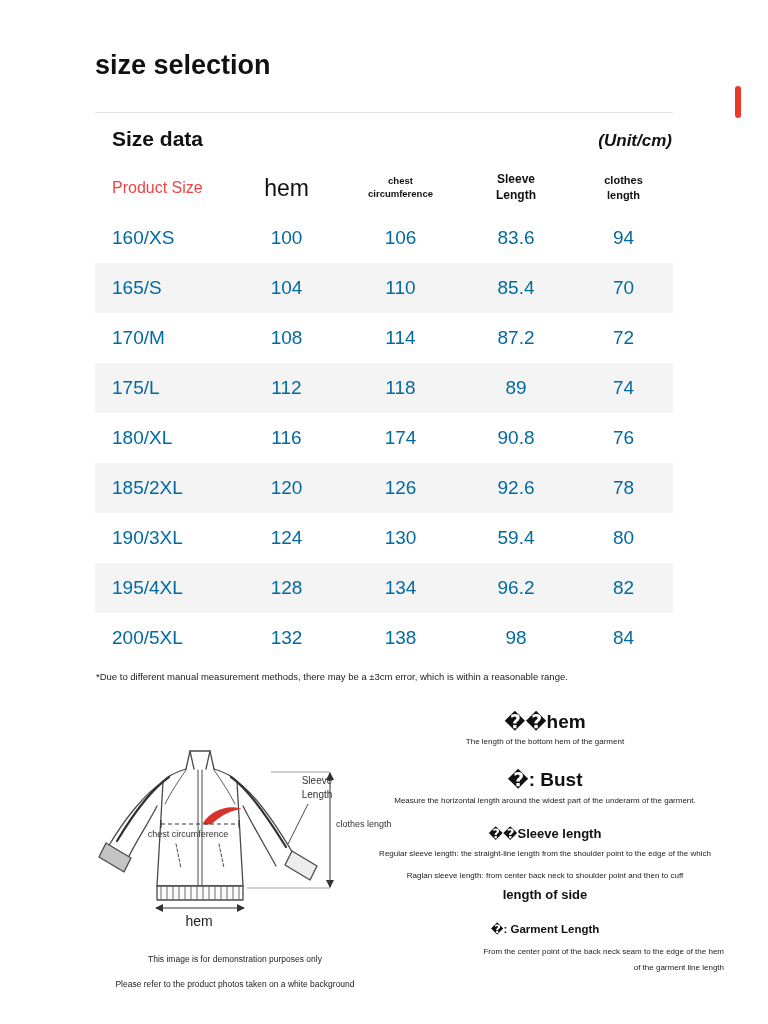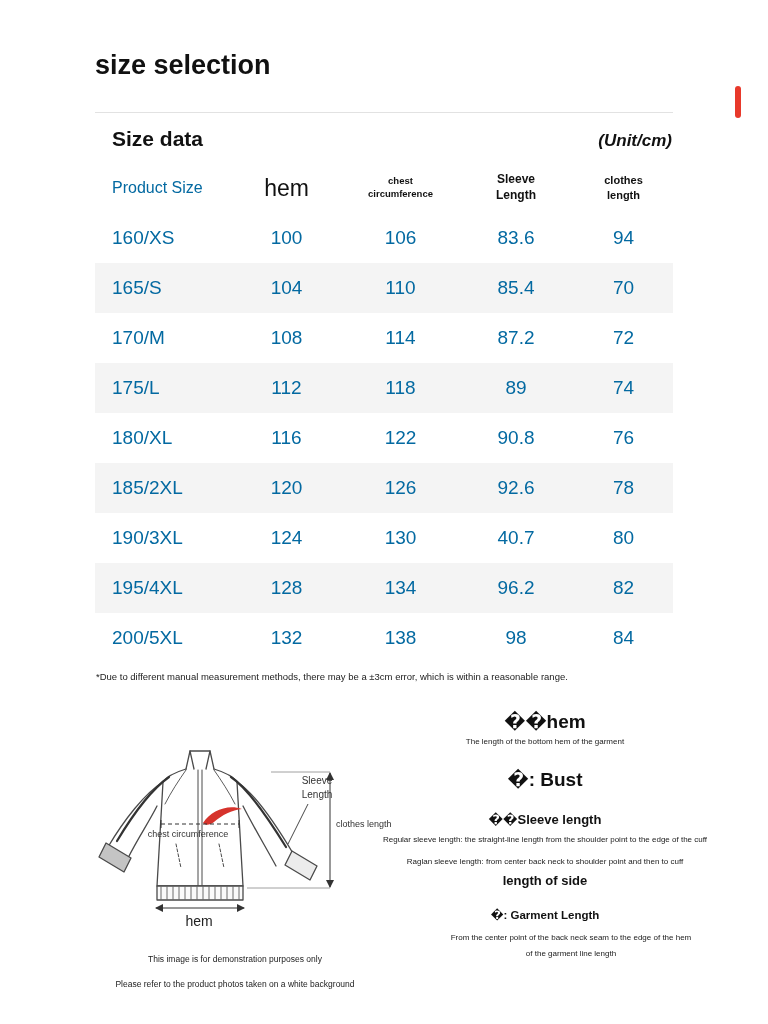--- a/index.html
+++ b/index.html
@@ -19,21 +19,21 @@
   .section-title { position:absolute; left:112px; top:127px; font-size:21px; font-weight:700; color:#111; }
   .unit-label { position:absolute; left:582px; top:131px; width:90px; text-align:right; font-size:17px; font-weight:700; color:#111;font-style:italic; }
 
   
   .size-table { position:absolute; left:95px; top:163px; width:578px; border-collapse:collapse; table-layout:fixed; }
   .size-table th, .size-table td { padding:0; text-align:center; vertical-align:middle; font-weight:normal; }
   .size-table thead tr { height:50px; }
   .size-table tbody tr { height:50px; }
   .size-table tbody tr:nth-child(even) { background:#f4f4f4; }
   .size-table th:first-child, .size-table td:first-child { text-align:left; padding-left:17px; }
-  .th-product { font-size:16px; font-weight:700; color:#0369a1; }
+  .th-product { font-size:16px; font-weight:700; color:#ef4444; }
   .th-hem { font-size:23px; font-weight:700; color:#111; }
   .th-wrap { display:inline-block; font-weight:700; line-height:1.3; color:#111; }
   .th-chest .th-wrap { font-size:9.5px; width:70px; }
   .th-sleeve .th-wrap { font-size:12px; width:48px; }
   .th-clothes .th-wrap { font-size:11px; width:44px; }
   .size-table td { font-size:19px; color:#0369a1; }
   .footnote { position:absolute; left:96px; top:671px; font-size:9.5px; color:#222; }
 
   
   .jacket-svg { position:absolute; left:75px; top:740px; }
@@ -44,21 +44,21 @@
   .lbl-hem { left:170px; top:913px; width:58px; font-size:14px; text-align:center; color:#222; }
   .note-1 { position:absolute; left:95px; top:954px; width:280px; text-align:center; font-size:8.5px; color:#222; }
   .note-2 { position:absolute; left:78px; top:979px; width:314px; text-align:center; font-size:8.5px; color:#222; }
 
   
   .desc-col { position:absolute; left:366px; top:710px; width:358px; text-align:center; color:#111; }
   .desc-h-lg { font-size:19px; font-weight:700; }
   .desc-h-md { font-size:13px; font-weight:700; }
   .desc-h-sm { font-size:11.5px; font-weight:700; }
   .desc-p { font-size:8px; color:#1a1a1a; }
-  .desc-p.left { text-align:center; padding-left:52px; }
+  .desc-p.left { text-align:right; padding-left:52px; }
 </style>
 </head>
 <body>
 
 <h1 class="page-title">size selection</h1>
 <div class="accent-bar"></div>
 <div class="divider"></div>
 <h2 class="section-title">Size data</h2>
 <div class="unit-label">(Unit/cm)</div>
 
@@ -104,36 +104,36 @@
       <tr>
         <td>175/L</td>
         <td>112</td>
         <td>118</td>
         <td>89</td>
         <td>74</td>
       </tr>
       <tr>
         <td>180/XL</td>
         <td>116</td>
-        <td>122</td>
+        <td>174</td>
         <td>90.8</td>
         <td>76</td>
       </tr>
       <tr>
         <td>185/2XL</td>
         <td>120</td>
         <td>126</td>
         <td>92.6</td>
         <td>78</td>
       </tr>
       <tr>
         <td>190/3XL</td>
         <td>124</td>
         <td>130</td>
-        <td>40.7</td>
+        <td>59.4</td>
         <td>80</td>
       </tr>
       <tr>
         <td>195/4XL</td>
         <td>128</td>
         <td>134</td>
         <td>96.2</td>
         <td>82</td>
       </tr>
       <tr>
@@ -199,22 +199,23 @@
 <span class="diagram-label lbl-chest">chest circumference</span>
 <span class="diagram-label lbl-hem">hem</span>
 <p class="note-1">This image is for demonstration purposes only</p>
 <p class="note-2">Please refer to the product photos taken on a white background</p>
 
 <div class="desc-col">
   <h3 class="desc-h-lg">��hem</h3>
   <p class="desc-p" style="margin-top:4px">The length of the bottom hem of the garment</p>
 
   <h3 class="desc-h-lg" style="margin-top:22px">�: Bust</h3>
+  <p class="desc-p" style="margin-top:5px">Measure the horizontal length around the widest part of the underarm of the garment.</p>
 
   <h4 class="desc-h-md" style="margin-top:21px">��Sleeve length</h4>
-  <p class="desc-p" style="margin-top:8px">Regular sleeve length: the straight-line length from the shoulder point to the edge of the cuff</p>
+  <p class="desc-p" style="margin-top:8px">Regular sleeve length: the straight-line length from the shoulder point to the edge of the which</p>
   <p class="desc-p" style="margin-top:13px">Raglan sleeve length: from center back neck to shoulder point and then to cuff</p>
   <h4 class="desc-h-md" style="margin-top:7px">length of side</h4>
 
   <h4 class="desc-h-sm" style="margin-top:20px">�: Garment Length</h4>
   <p class="desc-p left" style="margin-top:11px">From the center point of the back neck seam to the edge of the hem</p>
   <p class="desc-p left" style="margin-top:7px">of the garment line length</p>
 </div>
 
 </body></html>

